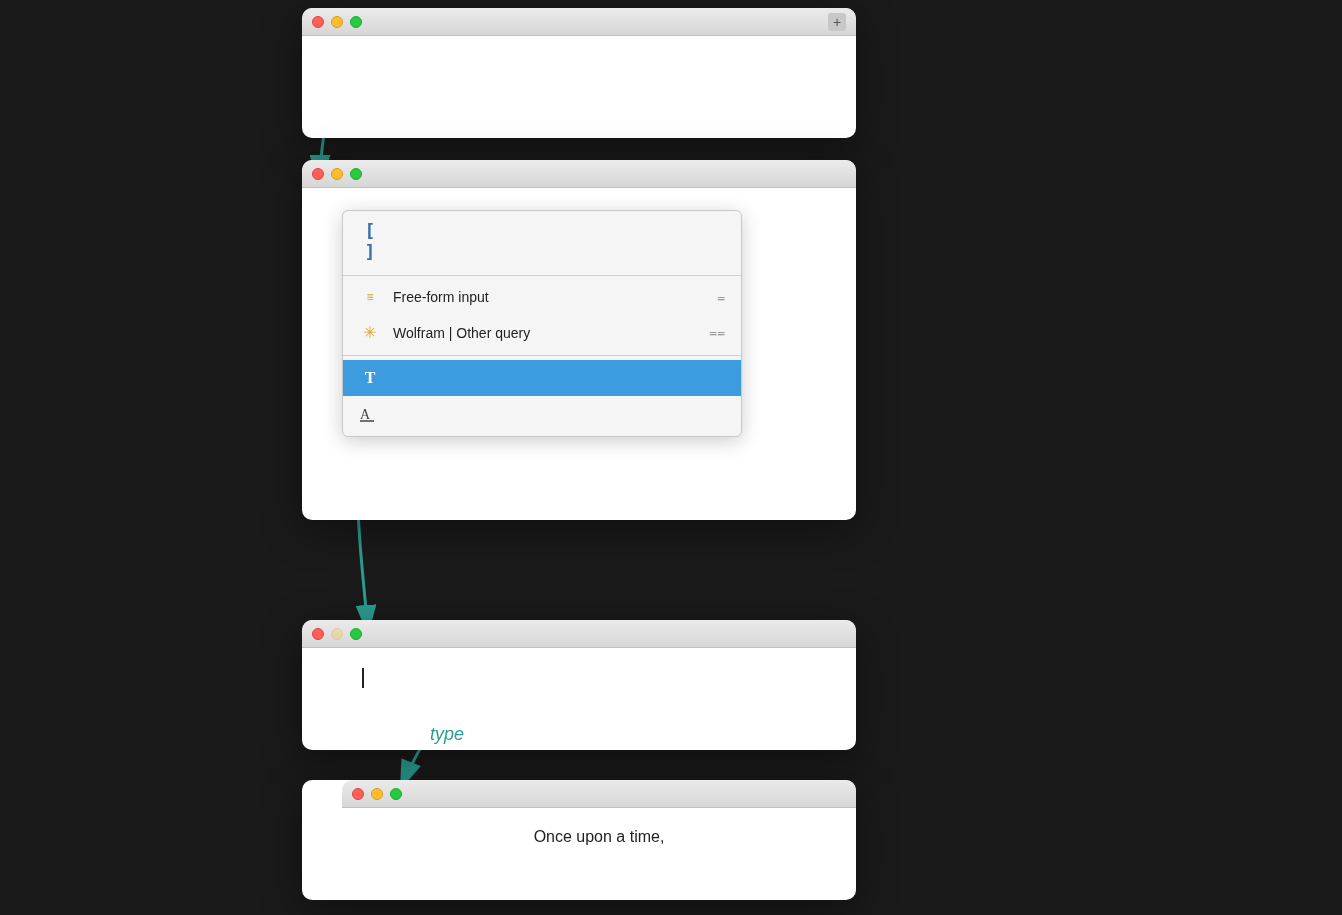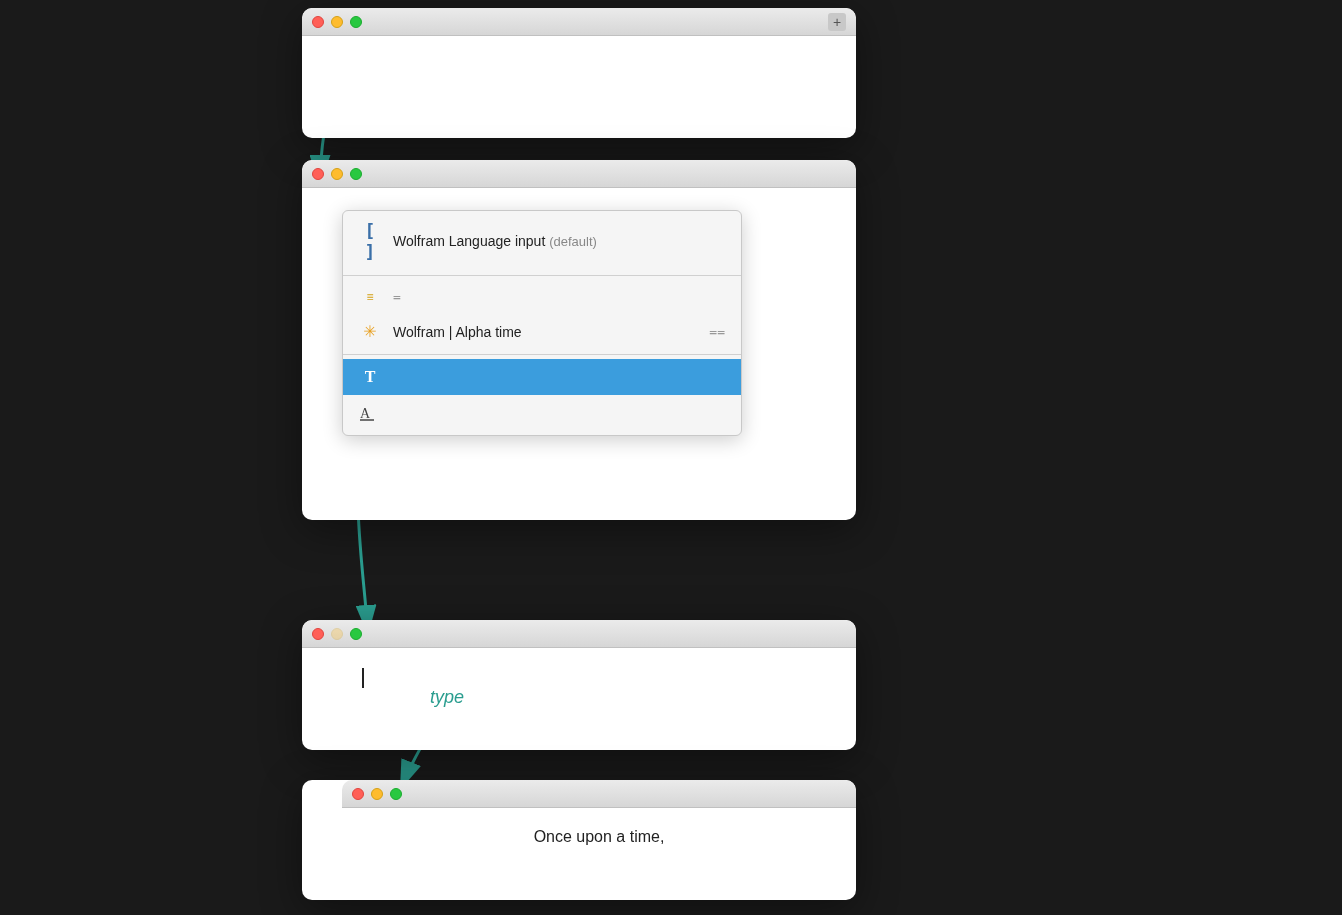--- a/index.html
+++ b/index.html
@@ -231,21 +231,21 @@
     }
 
     
     .type-label {
       position: absolute;
       color: #2a9d8f;
       font-size: 18px;
       font-style: italic;
       font-weight: 400;
       left: 430px;
-      top: 687px;
+      top: 724px;
     }
   </style>
 </head>
 <body>
 
 <svg class="arrows" xmlns="http://www.w3.org/2000/svg">
   <defs>
     <marker id="arrowhead" markerWidth="10" markerHeight="7" refX="10" refY="3.5" orient="auto">
       <polygon points="0 0, 10 3.5, 0 7" fill="#2a9d8f"></polygon>
     </marker>
@@ -275,36 +275,33 @@
     <div class="dot dot-red"></div>
     <div class="dot dot-yellow"></div>
     <div class="dot dot-green"></div>
   </div>
   <div class="window-content">
 
     <div class="dropdown-menu">
 
       <div class="menu-item">
         <span class="menu-icon bracket-icon">[ ]</span>
-        <span class="menu-label">
-          <span>Wolfram Language input</span>
-          <span class="menu-default"> (default)</span>
-        </span>
       </div>
 
       <div class="menu-separator"></div>
 
       <div class="menu-item">
         <span class="menu-icon lines-icon">≡</span>
+        <span class="menu-label">Free-form input</span>
         <span class="menu-shortcut">=</span>
       </div>
 
       <div class="menu-item">
         <span class="menu-icon sun-icon">✳</span>
-        <span class="menu-label">Wolfram | Alpha time</span>
+        <span class="menu-label">Wolfram | Other query</span>
         <span class="menu-shortcut">==</span>
       </div>
 
       <div class="menu-separator"></div>
 
       <div class="menu-item selected">
         <span class="menu-icon t-icon">T</span>
       </div>
 
       <div class="menu-item">

